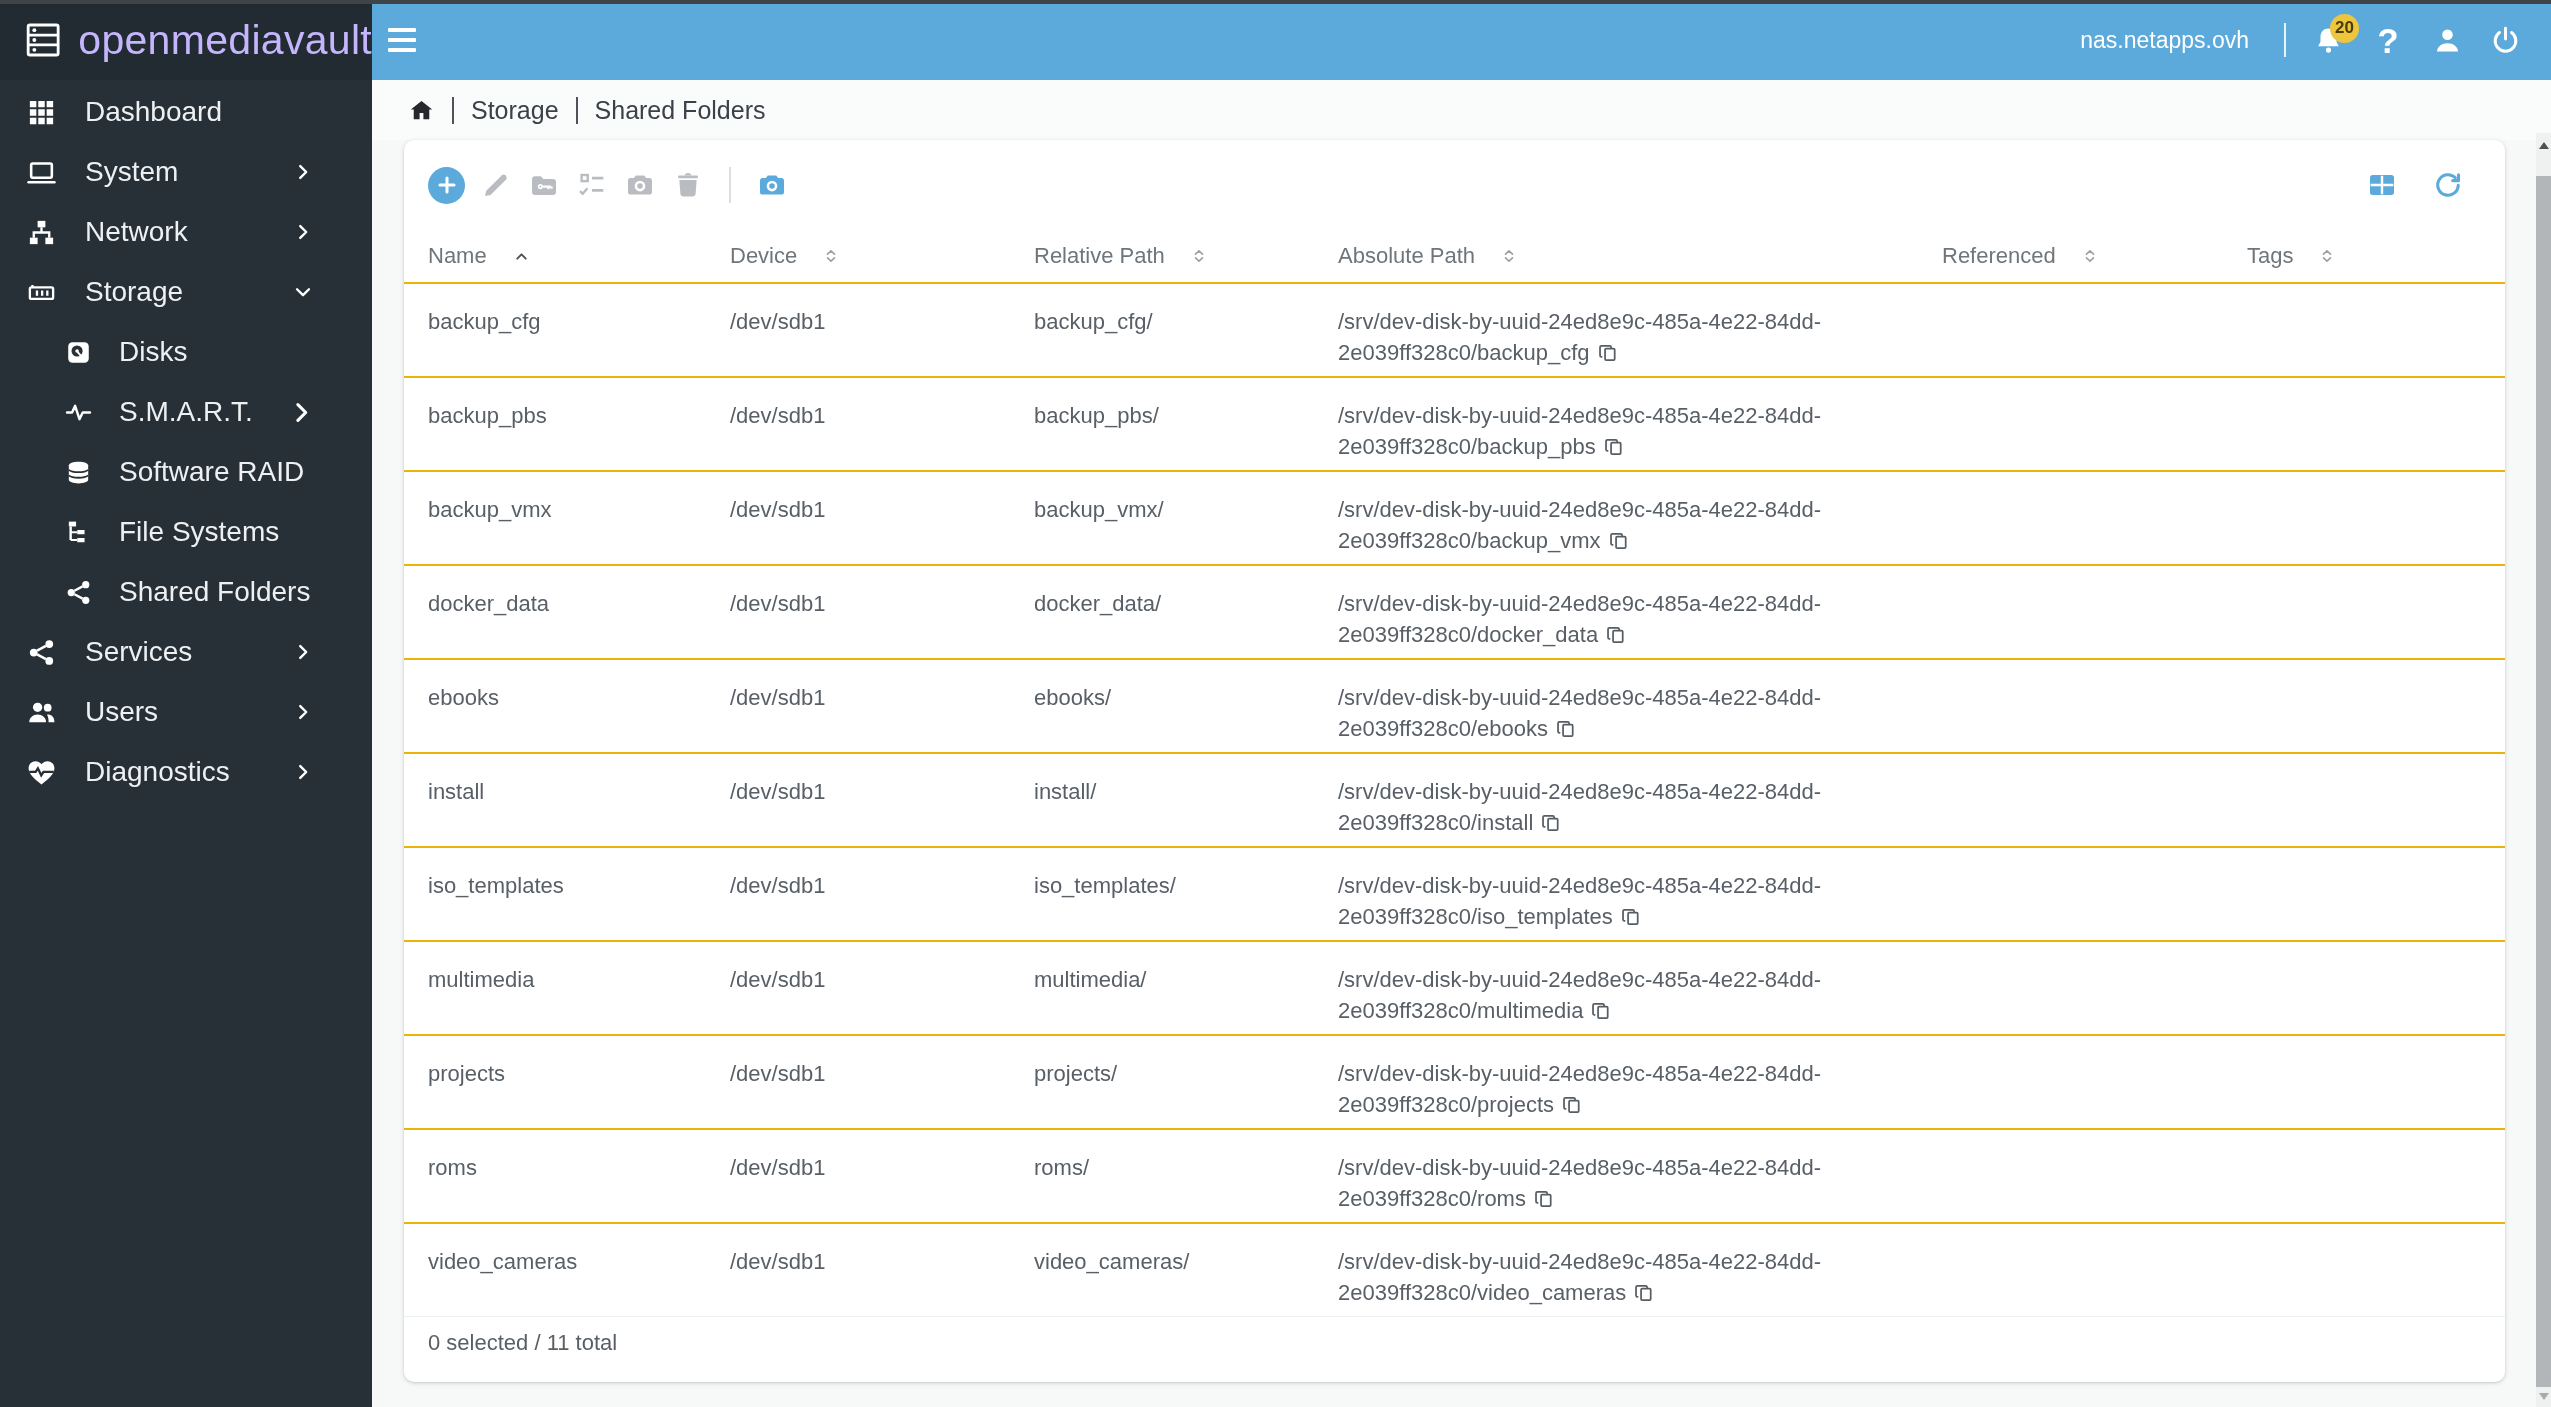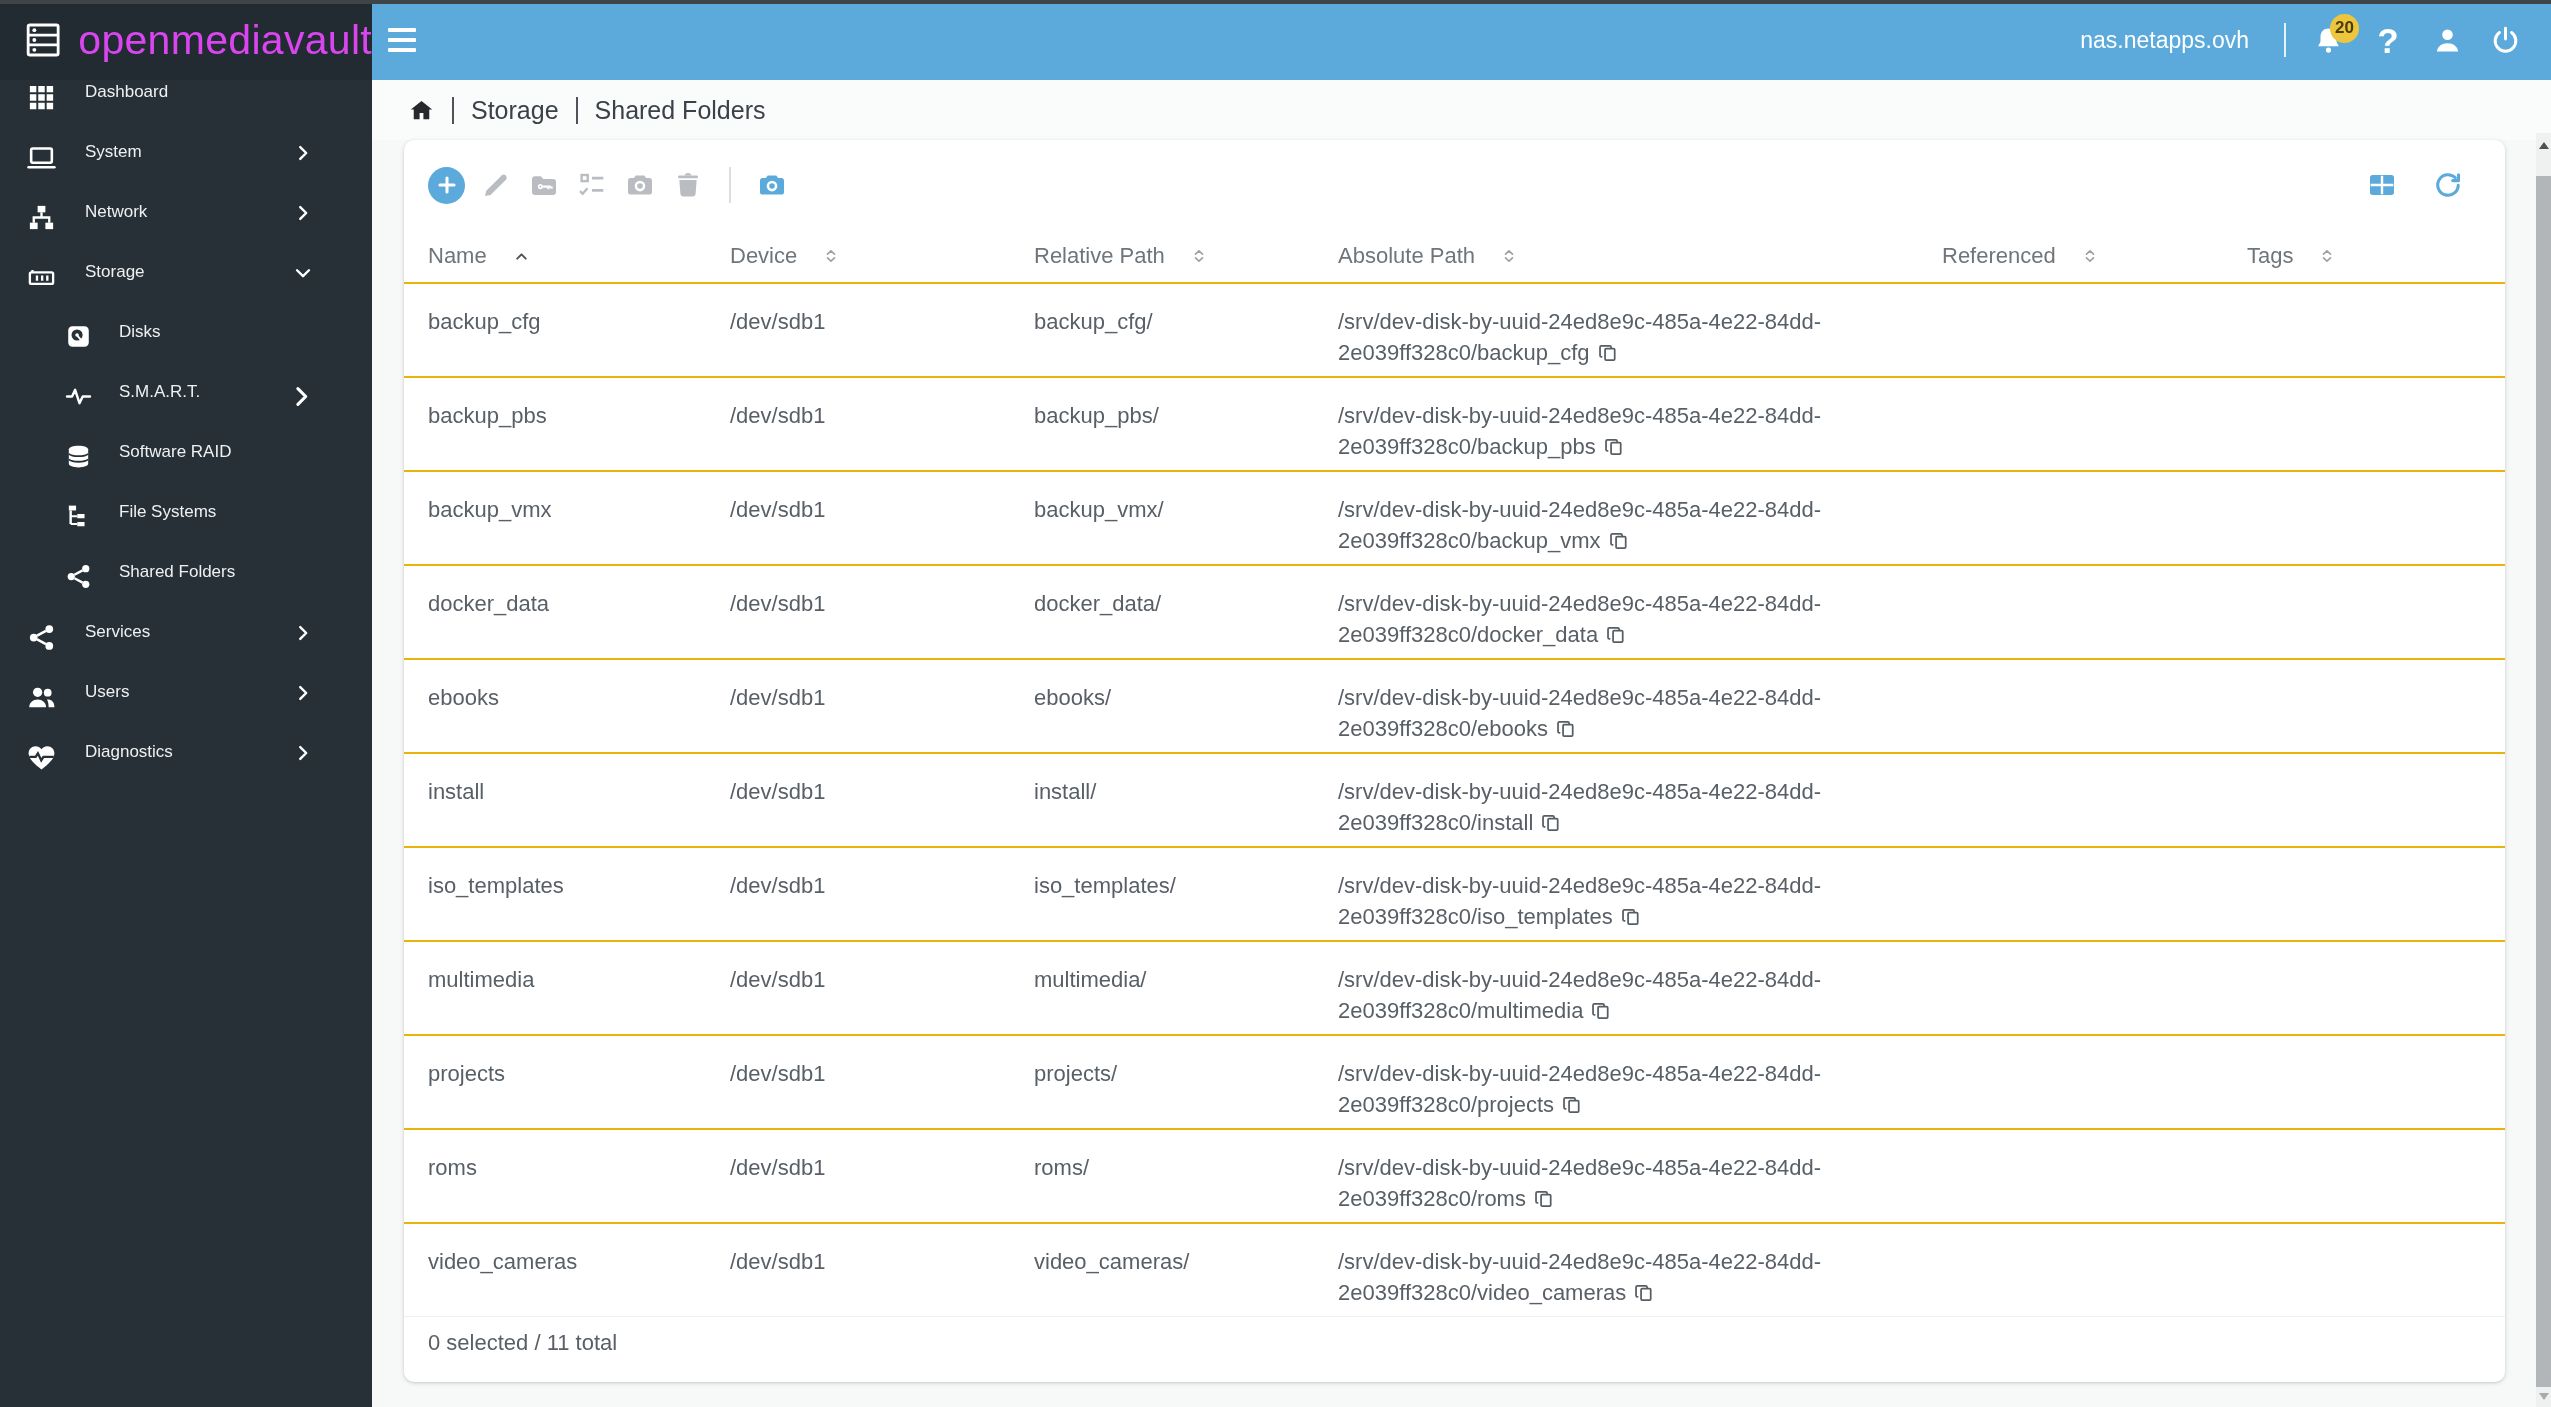--- a/index.html
+++ b/index.html
@@ -7,23 +7,23 @@
   body {
     font-family:"Liberation Sans","DejaVu Sans",sans-serif;
     background:#f7f8f8; position:relative; color:#585f66;
   }
   .top-edge { position:absolute; top:0; left:0; right:0; height:4px; background:#3f4449; z-index:40; }
 
   
   .sidebar { position:absolute; left:0; top:0; width:372px; height:100%; background:#273037; z-index:20; }
   .logo-row { height:80px; display:flex; align-items:center; padding-left:22px; background:#232b32; }
   .logo-row .icon { width:52px; height:52px; margin-right:14px; color:#fff; }
-  .logo-text { color:#d946ef; font-size:41px; font-weight:400; letter-spacing:.3px; }
+  .logo-text { color:#c4b5fd; font-size:41px; font-weight:400; letter-spacing:.3px; }
   .nav { padding-top:2px; }
-  .nav-item { height:60px; display:flex; padding:0 30px 0 26px; color:#eef1f3; font-size:17px; cursor:pointer; }
+  .nav-item { height:60px; display:flex; align-items:center; padding:0 30px 0 26px; color:#eef1f3; font-size:28px; cursor:pointer; }
   .nav-item .icon { width:31px; height:31px; margin-right:28px; color:#fff; flex:0 0 auto; }
   .nav-item.sub { padding-left:64px; }
   .nav-item.sub .icon { width:29px; height:29px; margin-right:26px; }
   .nav-item .chev { margin-left:auto; width:22px; height:22px; color:#fff; }
   .icon svg { width:100%; height:100%; display:block; }
 
   
   .topbar { position:absolute; left:372px; right:0; top:0; height:80px; background:#5caadc; display:flex; align-items:center; padding:0 30px 0 16px; z-index:15; }
   .hamburger { width:28px; height:24px; display:flex; flex-direction:column; justify-content:space-between; cursor:pointer; }
   .hamburger div { height:4px; background:#fff; border-radius:1px; }

